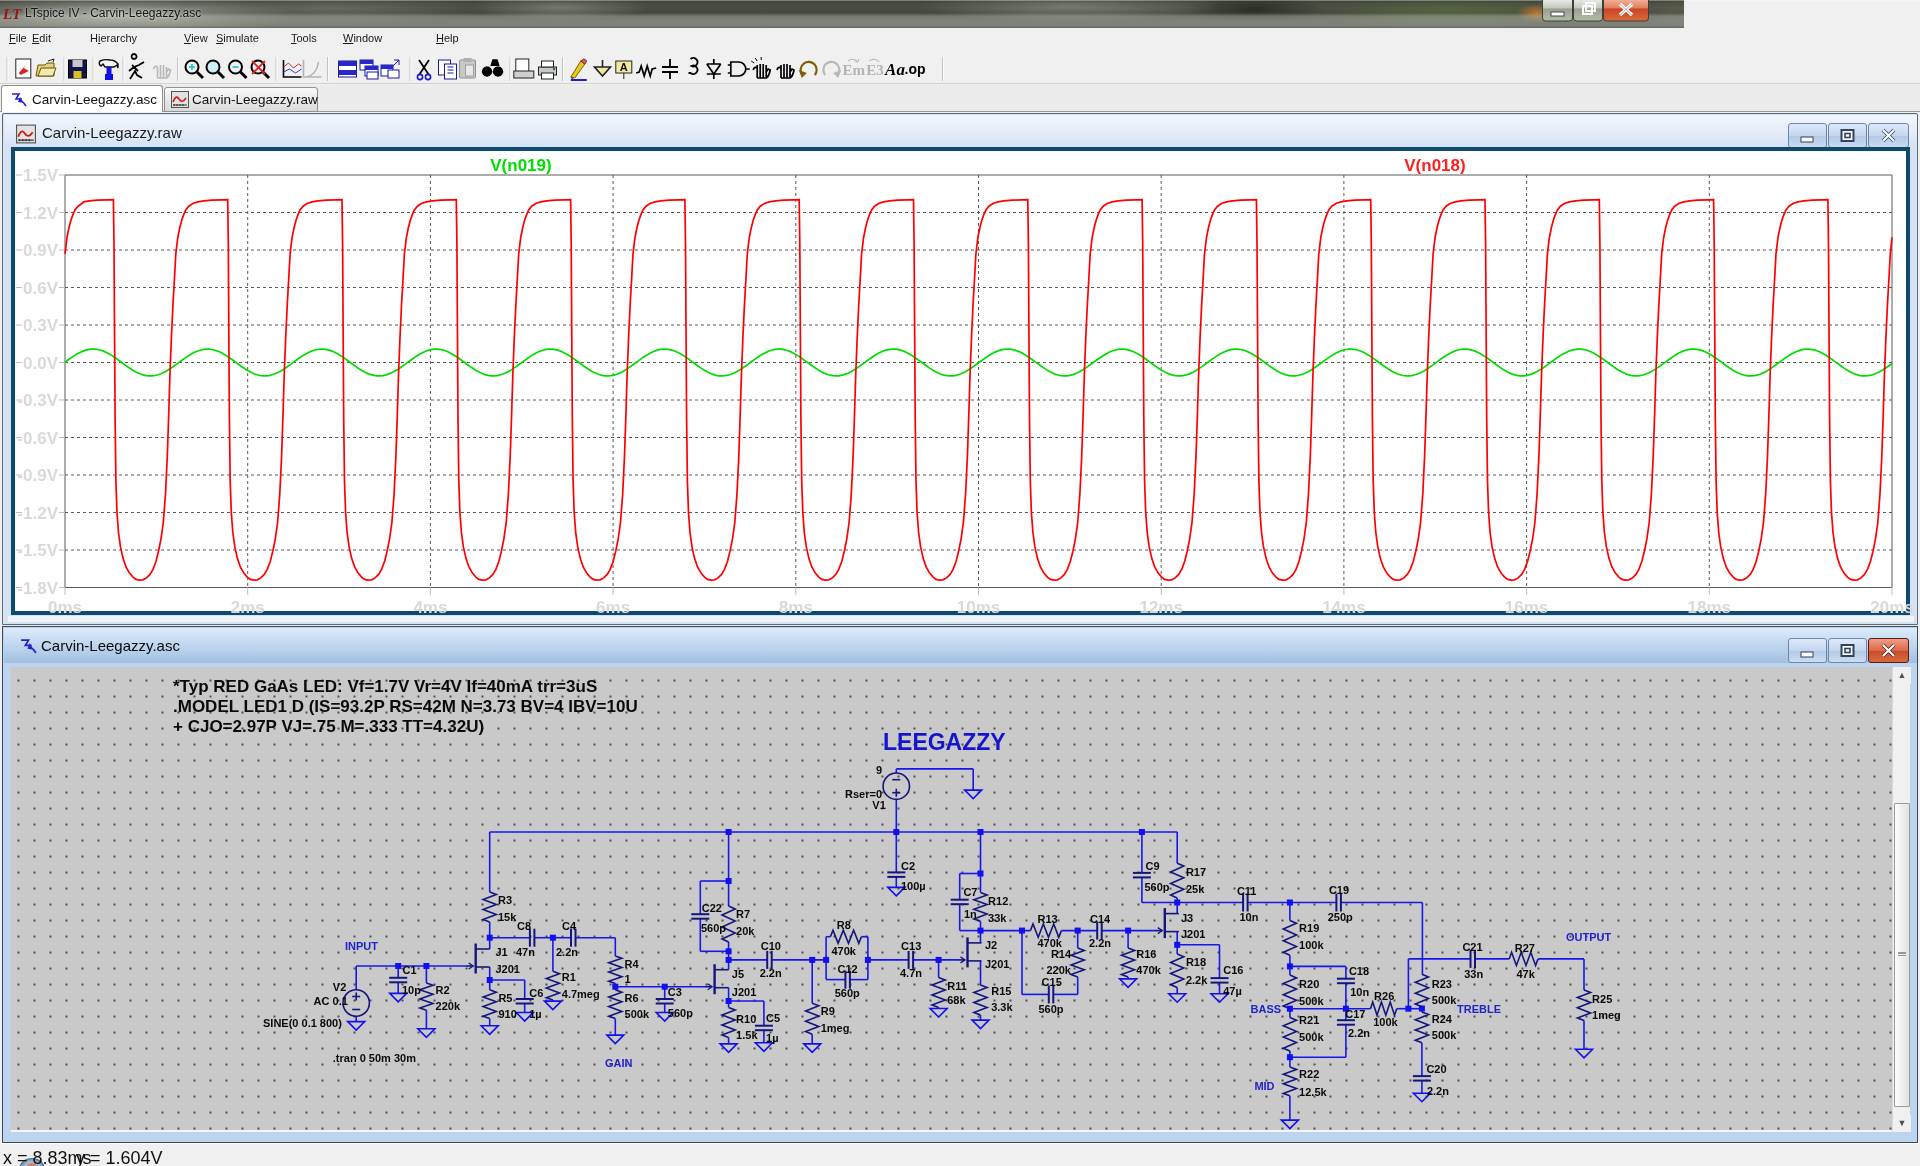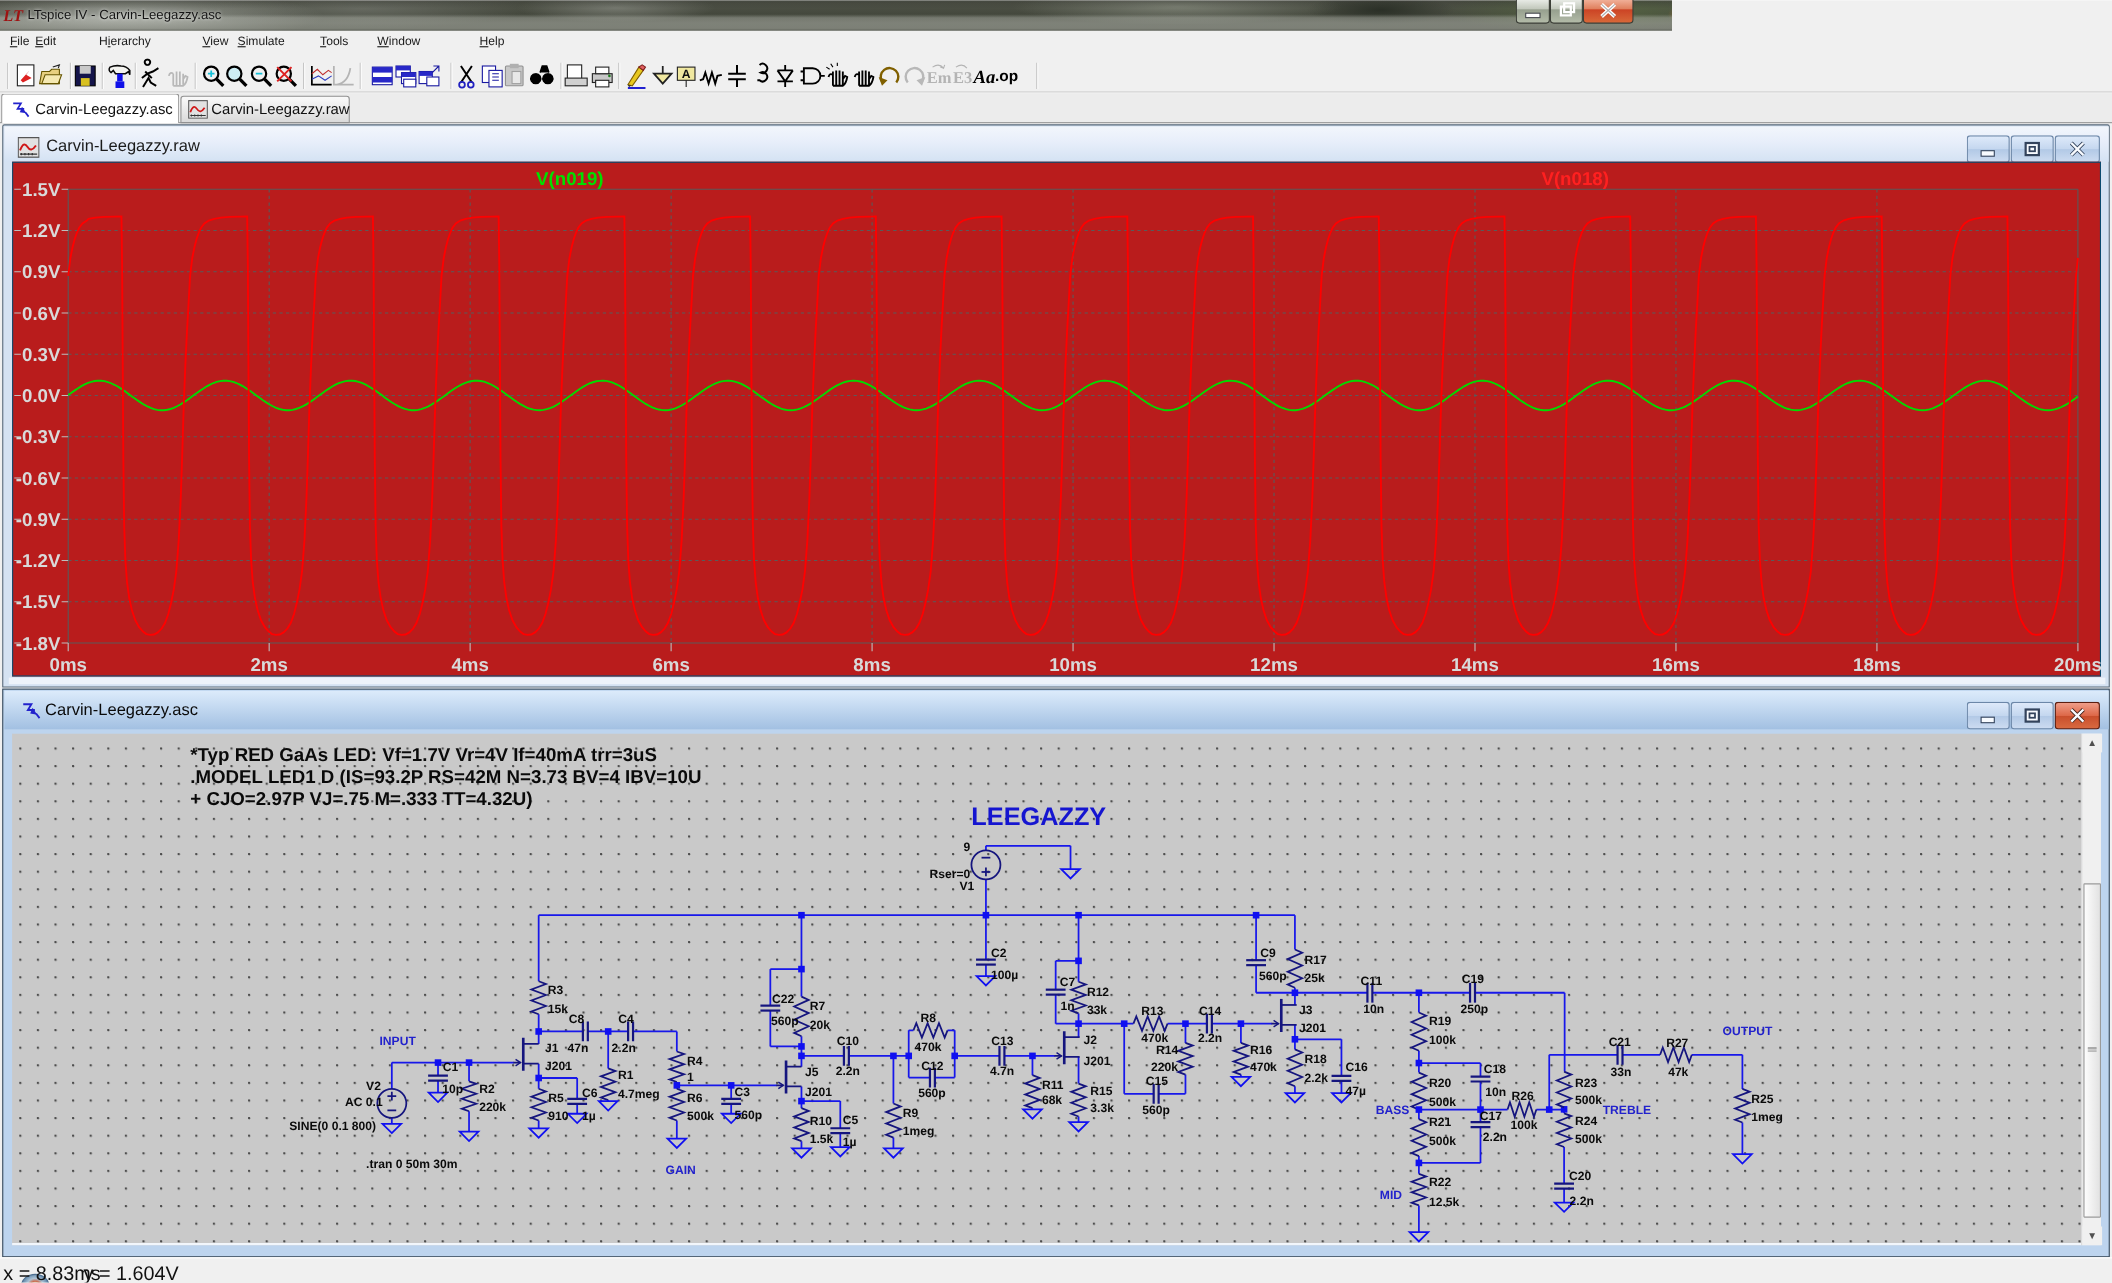--- a/index.html
+++ b/index.html
@@ -1,17 +1,17 @@
 <!DOCTYPE html>
 <html><head><meta charset="utf-8"><title>LTspice</title>
 <style>
 *{margin:0;padding:0;box-sizing:border-box}
 body{width:1920px;height:1166px;overflow:hidden;position:relative;font-family:"Liberation Sans",sans-serif;background:#f0f0f0}
 .abs{position:absolute}
-#titlebar{left:0;top:0;width:1520px;height:28px;
+#titlebar{left:0;top:0;width:1684px;height:28px;
  background:
  linear-gradient(180deg, rgba(0,0,0,.30) 0%, rgba(20,22,18,.16) 9%, rgba(0,0,0,0) 28%, rgba(0,0,0,0) 46%, rgba(205,208,200,.38) 58%, rgba(185,188,180,.52) 75%, rgba(168,171,163,.6) 92%, rgba(110,113,106,.75) 100%),
  radial-gradient(230px 30px at 115px 15px, rgba(178,181,175,.88), transparent 78%),
  radial-gradient(200px 24px at 330px 8px, rgba(130,133,126,.5), transparent 75%),
  radial-gradient(120px 18px at 560px 7px, rgba(152,155,147,.55), transparent 75%),
  radial-gradient(200px 22px at 1070px 6px, rgba(152,157,144,.6), transparent 75%),
  radial-gradient(90px 18px at 1255px 9px, rgba(35,40,32,.8), transparent 75%),
  radial-gradient(26px 12px at 1537px 13px, rgba(205,122,48,.85), transparent 80%),
  radial-gradient(190px 26px at 1450px 10px, rgba(88,106,66,.8), transparent 75%),
  radial-gradient(260px 28px at 1800px 10px, rgba(128,126,96,.75), transparent 75%),
@@ -20,21 +20,21 @@
 #title-text{left:25px;top:6px;color:#141414;font-size:12px;text-shadow:0 0 3px rgba(255,255,255,.8)}
 #menubar{left:0;top:28px;width:1920px;height:25px;background:#f0f0f0;font-size:11px;color:#1a1a1a}
 #menubar span{position:absolute;top:4px}
 #toolbar{left:0;top:53px;width:1920px;height:31px;background:#f0f0f0;border-bottom:1px solid #d2d2d2}
 #tabrow{left:0;top:85px;width:1920px;height:27px;background:#ececec;border-bottom:1px solid #989898}
 .tab1{left:1px;top:0px;width:162px;height:27px;background:#fff;border:1px solid #919191;border-bottom:none;border-radius:3px 3px 0 0}
 .tab2{left:164px;top:2px;width:154px;height:25px;background:linear-gradient(#fafafa,#dadada);border:1px solid #919191;border-radius:3px 3px 0 0}
 .tabtxt{position:absolute;font-size:13.5px;color:#101010;top:6px;white-space:nowrap}
 #rawwin{left:2px;top:113px;width:1916px;height:512px;background:#d5e2f2;border:1px solid #5a6a7a;border-radius:2px 2px 0 0}
 #rawtitle{left:1px;top:1px;width:1913px;height:32px;background:linear-gradient(#f2f6fc,#e7eefa 45%,#d4e2f3);font-size:15px;color:#1a1a1a}
-#rawclient{left:8px;top:33px;width:1899px;height:468px;background:#b91c1c;border:1px solid #0c4a6e}
+#rawclient{left:8px;top:33px;width:1899px;height:468px;background:#ffffff;border:4px solid #0c4a6e}
 #ascwin{left:2px;top:626px;width:1916px;height:517px;background:#bdd4ee;border:1px solid #3a4a5a}
 #asctitle{left:1px;top:1px;width:1913px;height:35px;background:linear-gradient(#dcebfb,#c2d8f0 45%,#a2c0e2);font-size:15px;color:#0a0a0a}
 #ascclient{left:8px;top:40px;width:1881px;height:465px;border-bottom:2px solid #f2f6fb;background:#c9c9c9;
  background-image:radial-gradient(circle at 1px 1px,#4e4e4e 0.9px,transparent 1.4px);
  background-size:16px 16px;background-position:6.5px 12.5px}
 #ascsb{left:1889px;top:40px;width:18px;height:465px;background:#f0f0f0;border-left:1px solid #d8d8d8}
 .sbbtn{position:absolute;left:0px;width:18px;height:17px;background:#f0f0f0;color:#505050;font-size:9px;text-align:center;line-height:17px}
 #sbthumb{position:absolute;left:1px;top:136px;width:16px;height:304px;background:linear-gradient(90deg,#fdfdfd,#e2e2e2);border:1px solid #9a9a9a;border-radius:1px}
 #statusbar{left:0;top:1143px;width:1920px;height:23px;background:#f0f0f0;font-size:18px;color:#101010;border-top:1px solid #ffffff}
 #orb{left:19px;top:14px;width:26px;height:22px;border-radius:50%;background:radial-gradient(circle at 50% 55%,#e8d8c8 20%,#c86848 32%,#a8c0d4 48%,#5880a4 75%);border:1px solid #46698c;opacity:.95}

